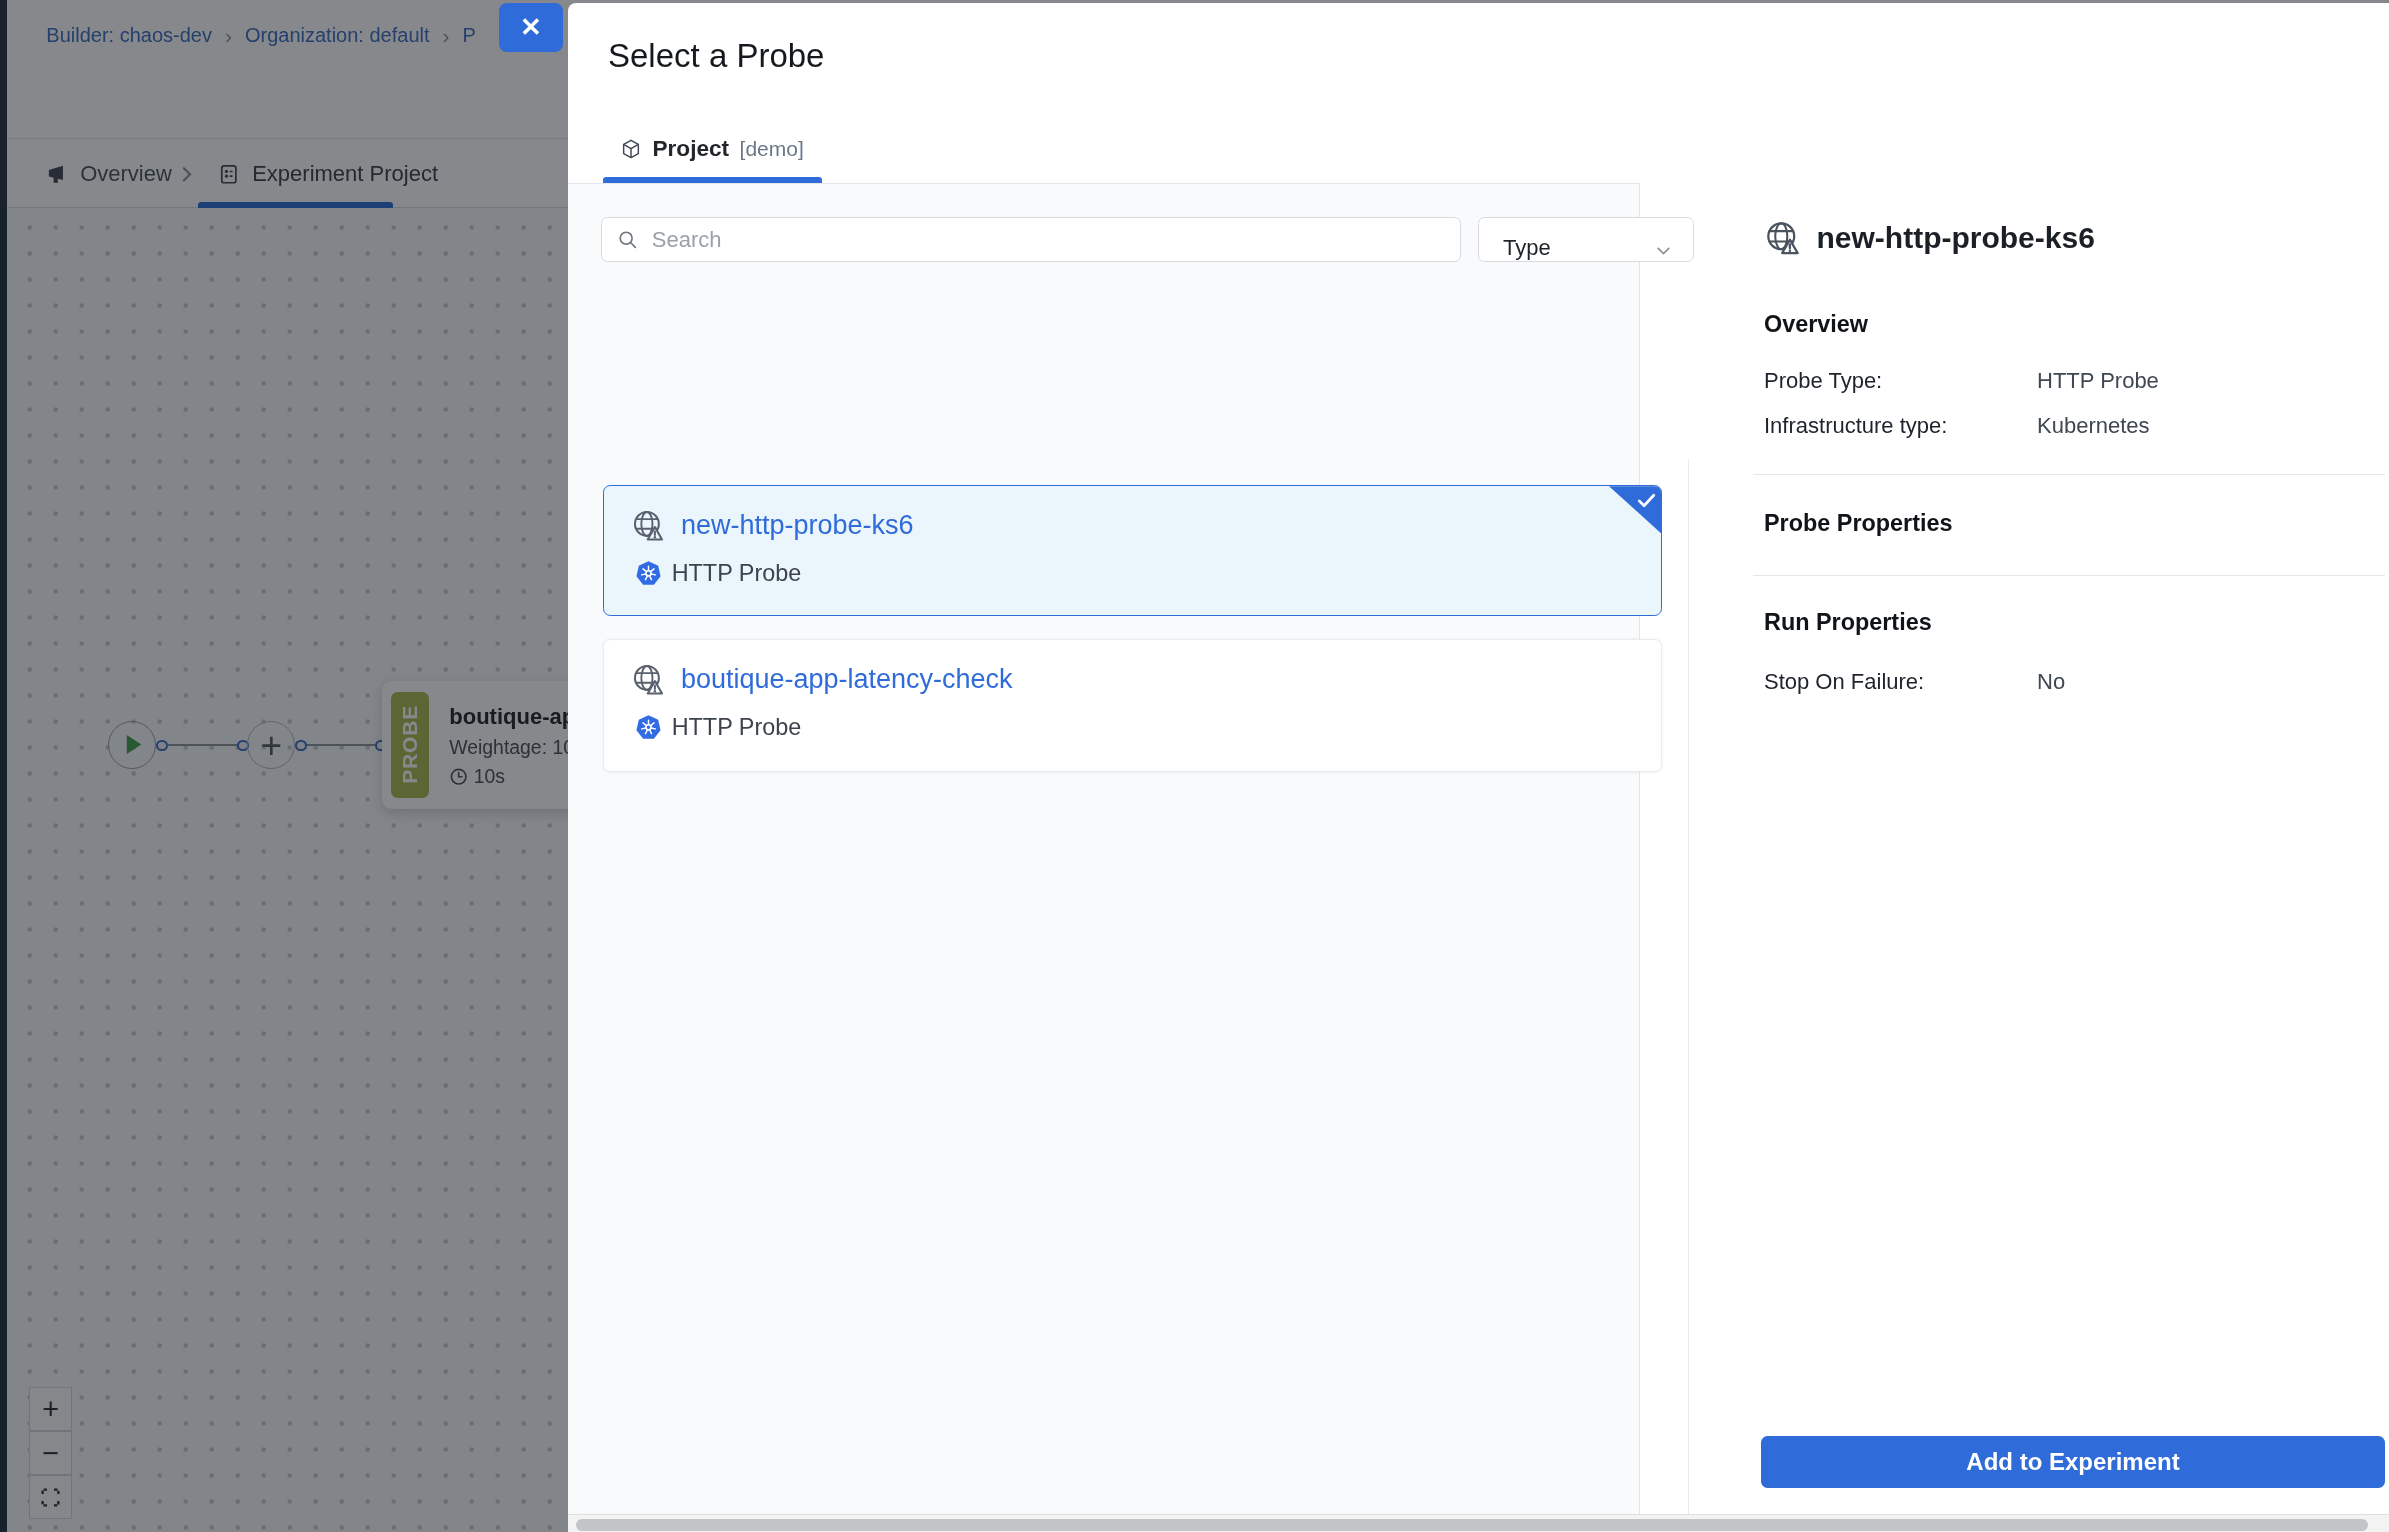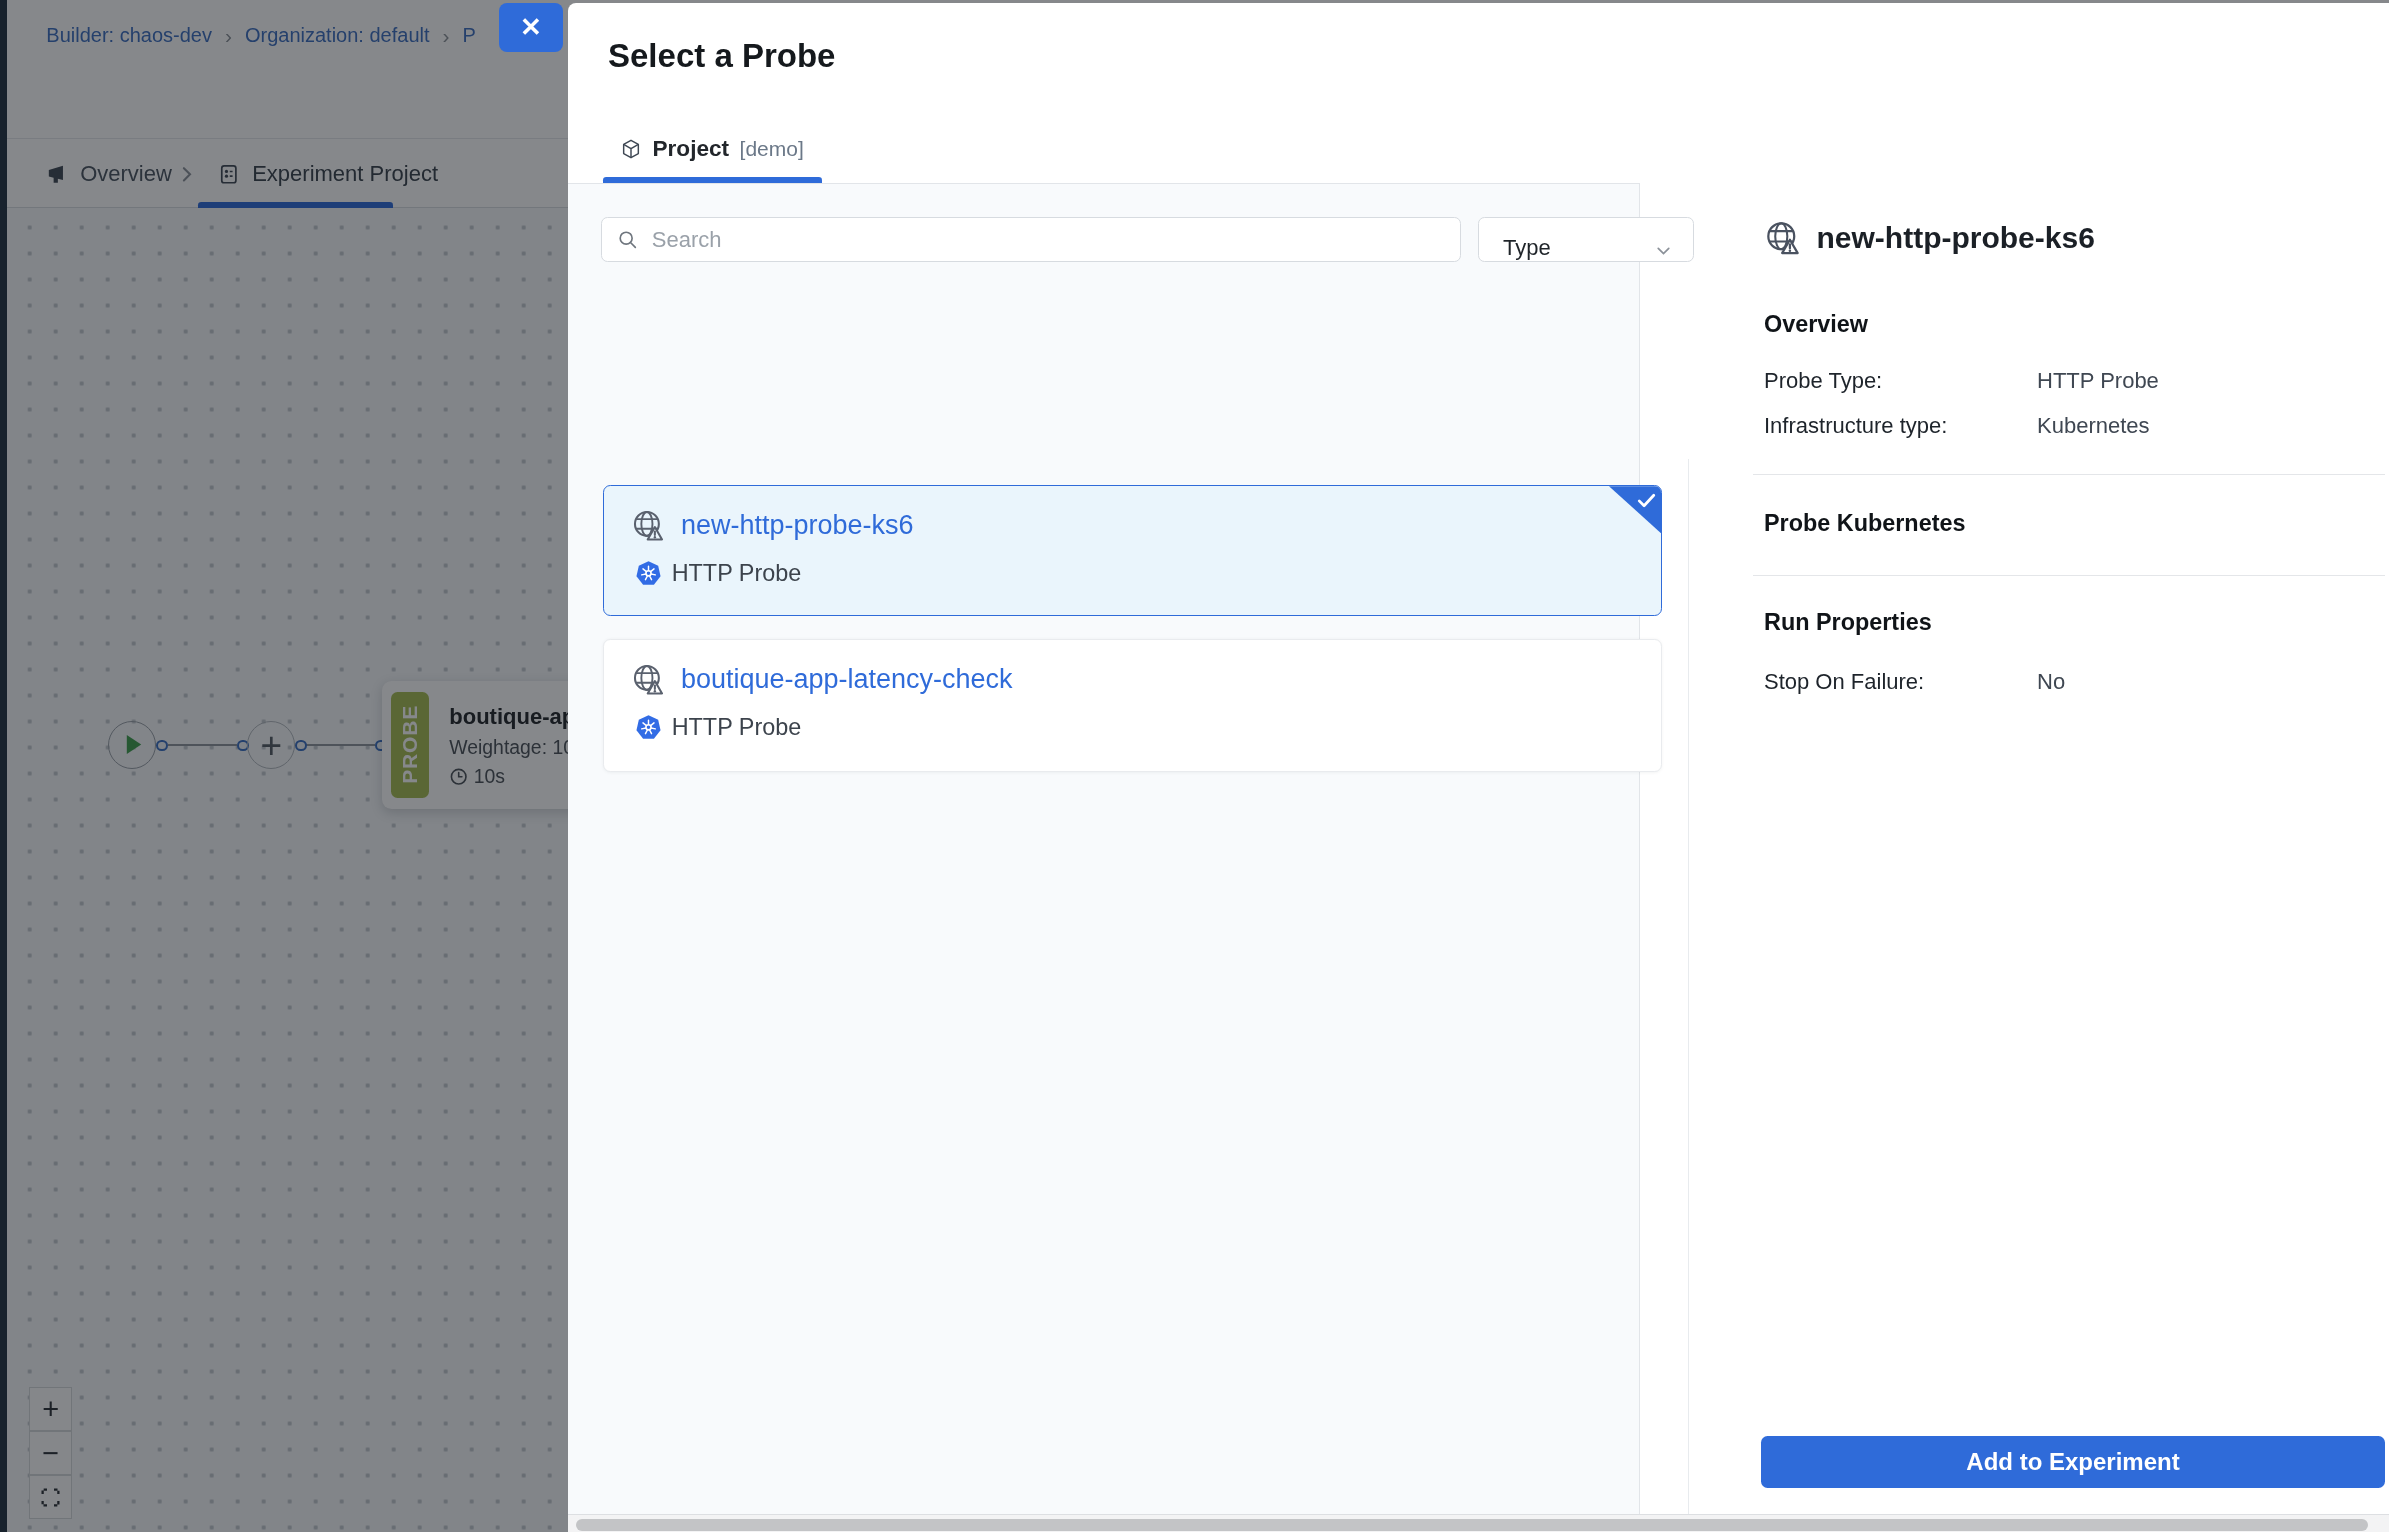--- a/index.html
+++ b/index.html
@@ -49,21 +49,21 @@
 
   
   .overlay{position:absolute;inset:0;background:rgba(13,17,23,0.5);}
 
   
   .close-btn{position:absolute;left:499px;top:3.2px;width:64px;height:49px;background:#2f6bd9;border:none;border-radius:8px;
     color:#ffffff;font-size:26px;font-weight:700;display:flex;align-items:center;justify-content:center;cursor:pointer;}
 
   
   .modal{position:absolute;left:568px;top:3.2px;width:1822px;height:1529px;background:#ffffff;border-radius:8px 0 0 0;}
-  .modal-title{position:absolute;left:40px;top:34px;font-size:33px;font-weight:700;color:#15191d;}
+  .modal-title{position:absolute;left:40px;top:34px;font-size:33px;font-weight:400;color:#15191d;}
   .modal-tab{position:absolute;left:52px;top:127px;height:37px;display:flex;align-items:center;gap:10.5px;cursor:pointer;}
   .modal-tab .lbl{font-size:22.6px;font-weight:600;color:#22262b;}
   .modal-tab .scope{font-size:21px;color:#6b7888;}
   .mtab-underline{position:absolute;left:35px;top:174px;width:219px;height:5.6px;background:#2f6bd9;border-radius:3.2px 3.2px 0 0;}
 
   .list-pane{position:absolute;left:0;top:180px;width:1072px;height:1331px;background:#f8fafc;
     border-top:0.8px solid #e2e5e9;border-right:0.8px solid #e2e5e9;}
   .search-box{position:absolute;left:33px;top:33px;width:860px;height:45px;background:#ffffff;border:0.8px solid #d7dbe0;border-radius:6.5px;
     display:flex;align-items:center;padding:0 14.5px;gap:11.3px;}
   .search-box input{flex:1;border:none;outline:none;font-size:22px;color:#2a2f35;background:transparent;}
@@ -296,21 +296,21 @@
       </div>
 
       <div class="dp-h h-overview">Overview</div>
 
       <div class="dp-label r1">Probe Type:</div>
       <div class="dp-value r1">HTTP Probe</div>
       <div class="dp-label r2">Infrastructure type:</div>
       <div class="dp-value r2">Kubernetes</div>
 
       <div class="dp-div d1"></div>
-      <div class="dp-h h-probeprops">Probe Kubernetes</div>
+      <div class="dp-h h-probeprops">Probe Properties</div>
       <div class="dp-div d2"></div>
 
       <div class="dp-h h-runprops">Run Properties</div>
       <div class="dp-label r3">Stop On Failure:</div>
       <div class="dp-value r3">No</div>
 
       <button class="add-btn">Add to Experiment</button>
     </div>
 
     <div class="hscroll">

